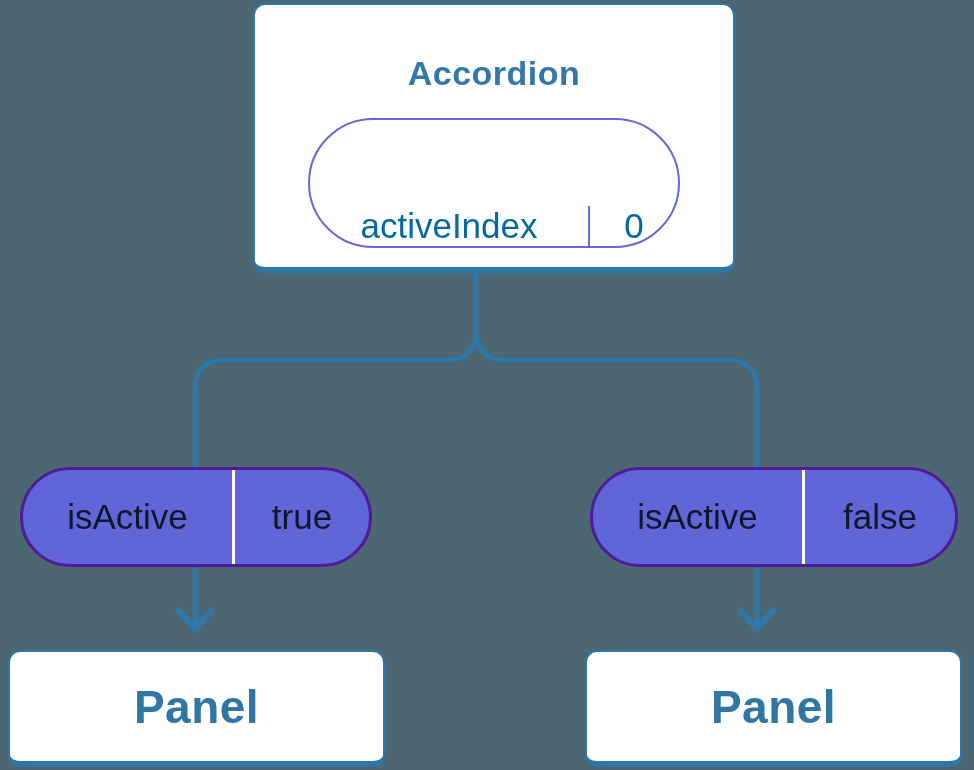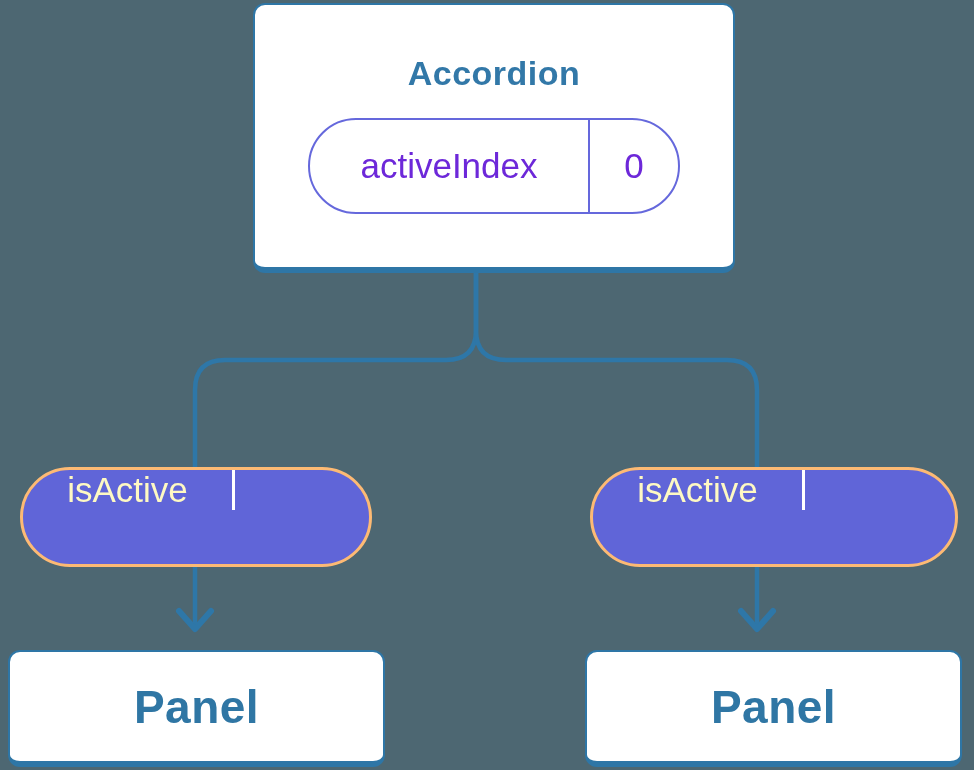--- a/index.html
+++ b/index.html
@@ -73,38 +73,38 @@
     justify-content: center;
     font-size: 35px;
     font-weight: 500;
     white-space: nowrap;
   }
   .state-pill {
     position: absolute;
     top: 113px;
     left: 53px;
     width: 372px;
-    height: 96px;
+    height: 130px;
     background: #ffffff;
     border: 2.5px solid #6568DC;
-    color: #6d28d9;
+    color: #0369a1;
+    align-items: flex-end;
   }
   .state-pill .name-cell {
     width: 278px;
     border-right: 2.5px solid #6568DC;
   }
   .state-pill .value-cell { flex: 1; }
   .prop-pill {
     position: absolute;
     top: 467px;
     height: 100px;
     background: #6065D8;
-    border: 3px solid #fdba74;
-    color: #fef9c3;
-    flex-direction: column;
+    border: 3px solid #4c1d95;
+    color: #0f172a;
   }
   .prop-pill .name-cell {
     width: 209px;
     border-right: 3px solid #ffffff;
   }
   .prop-pill .value-cell { flex: 1; }
   .prop-pill-left  { left: 20px;  width: 352px; }
   .prop-pill-right { left: 590px; width: 368px; }
   .panel-card {
     top: 650px;
@@ -138,24 +138,26 @@
   <div class="card root-card">
     <div class="card-title">Accordion</div>
     <div class="pill state-pill">
       <span class="cell name-cell">activeIndex</span>
       <span class="cell value-cell">0</span>
     </div>
   </div>
 
   <div class="pill prop-pill prop-pill-left">
     <span class="cell name-cell">isActive</span>
+    <span class="cell value-cell">true</span>
   </div>
 
   <div class="pill prop-pill prop-pill-right">
     <span class="cell name-cell">isActive</span>
+    <span class="cell value-cell">false</span>
   </div>
 
   <div class="card panel-card panel-card-left">
     <span class="panel-label">Panel</span>
   </div>
 
   <div class="card panel-card panel-card-right">
     <span class="panel-label">Panel</span>
   </div>
 

